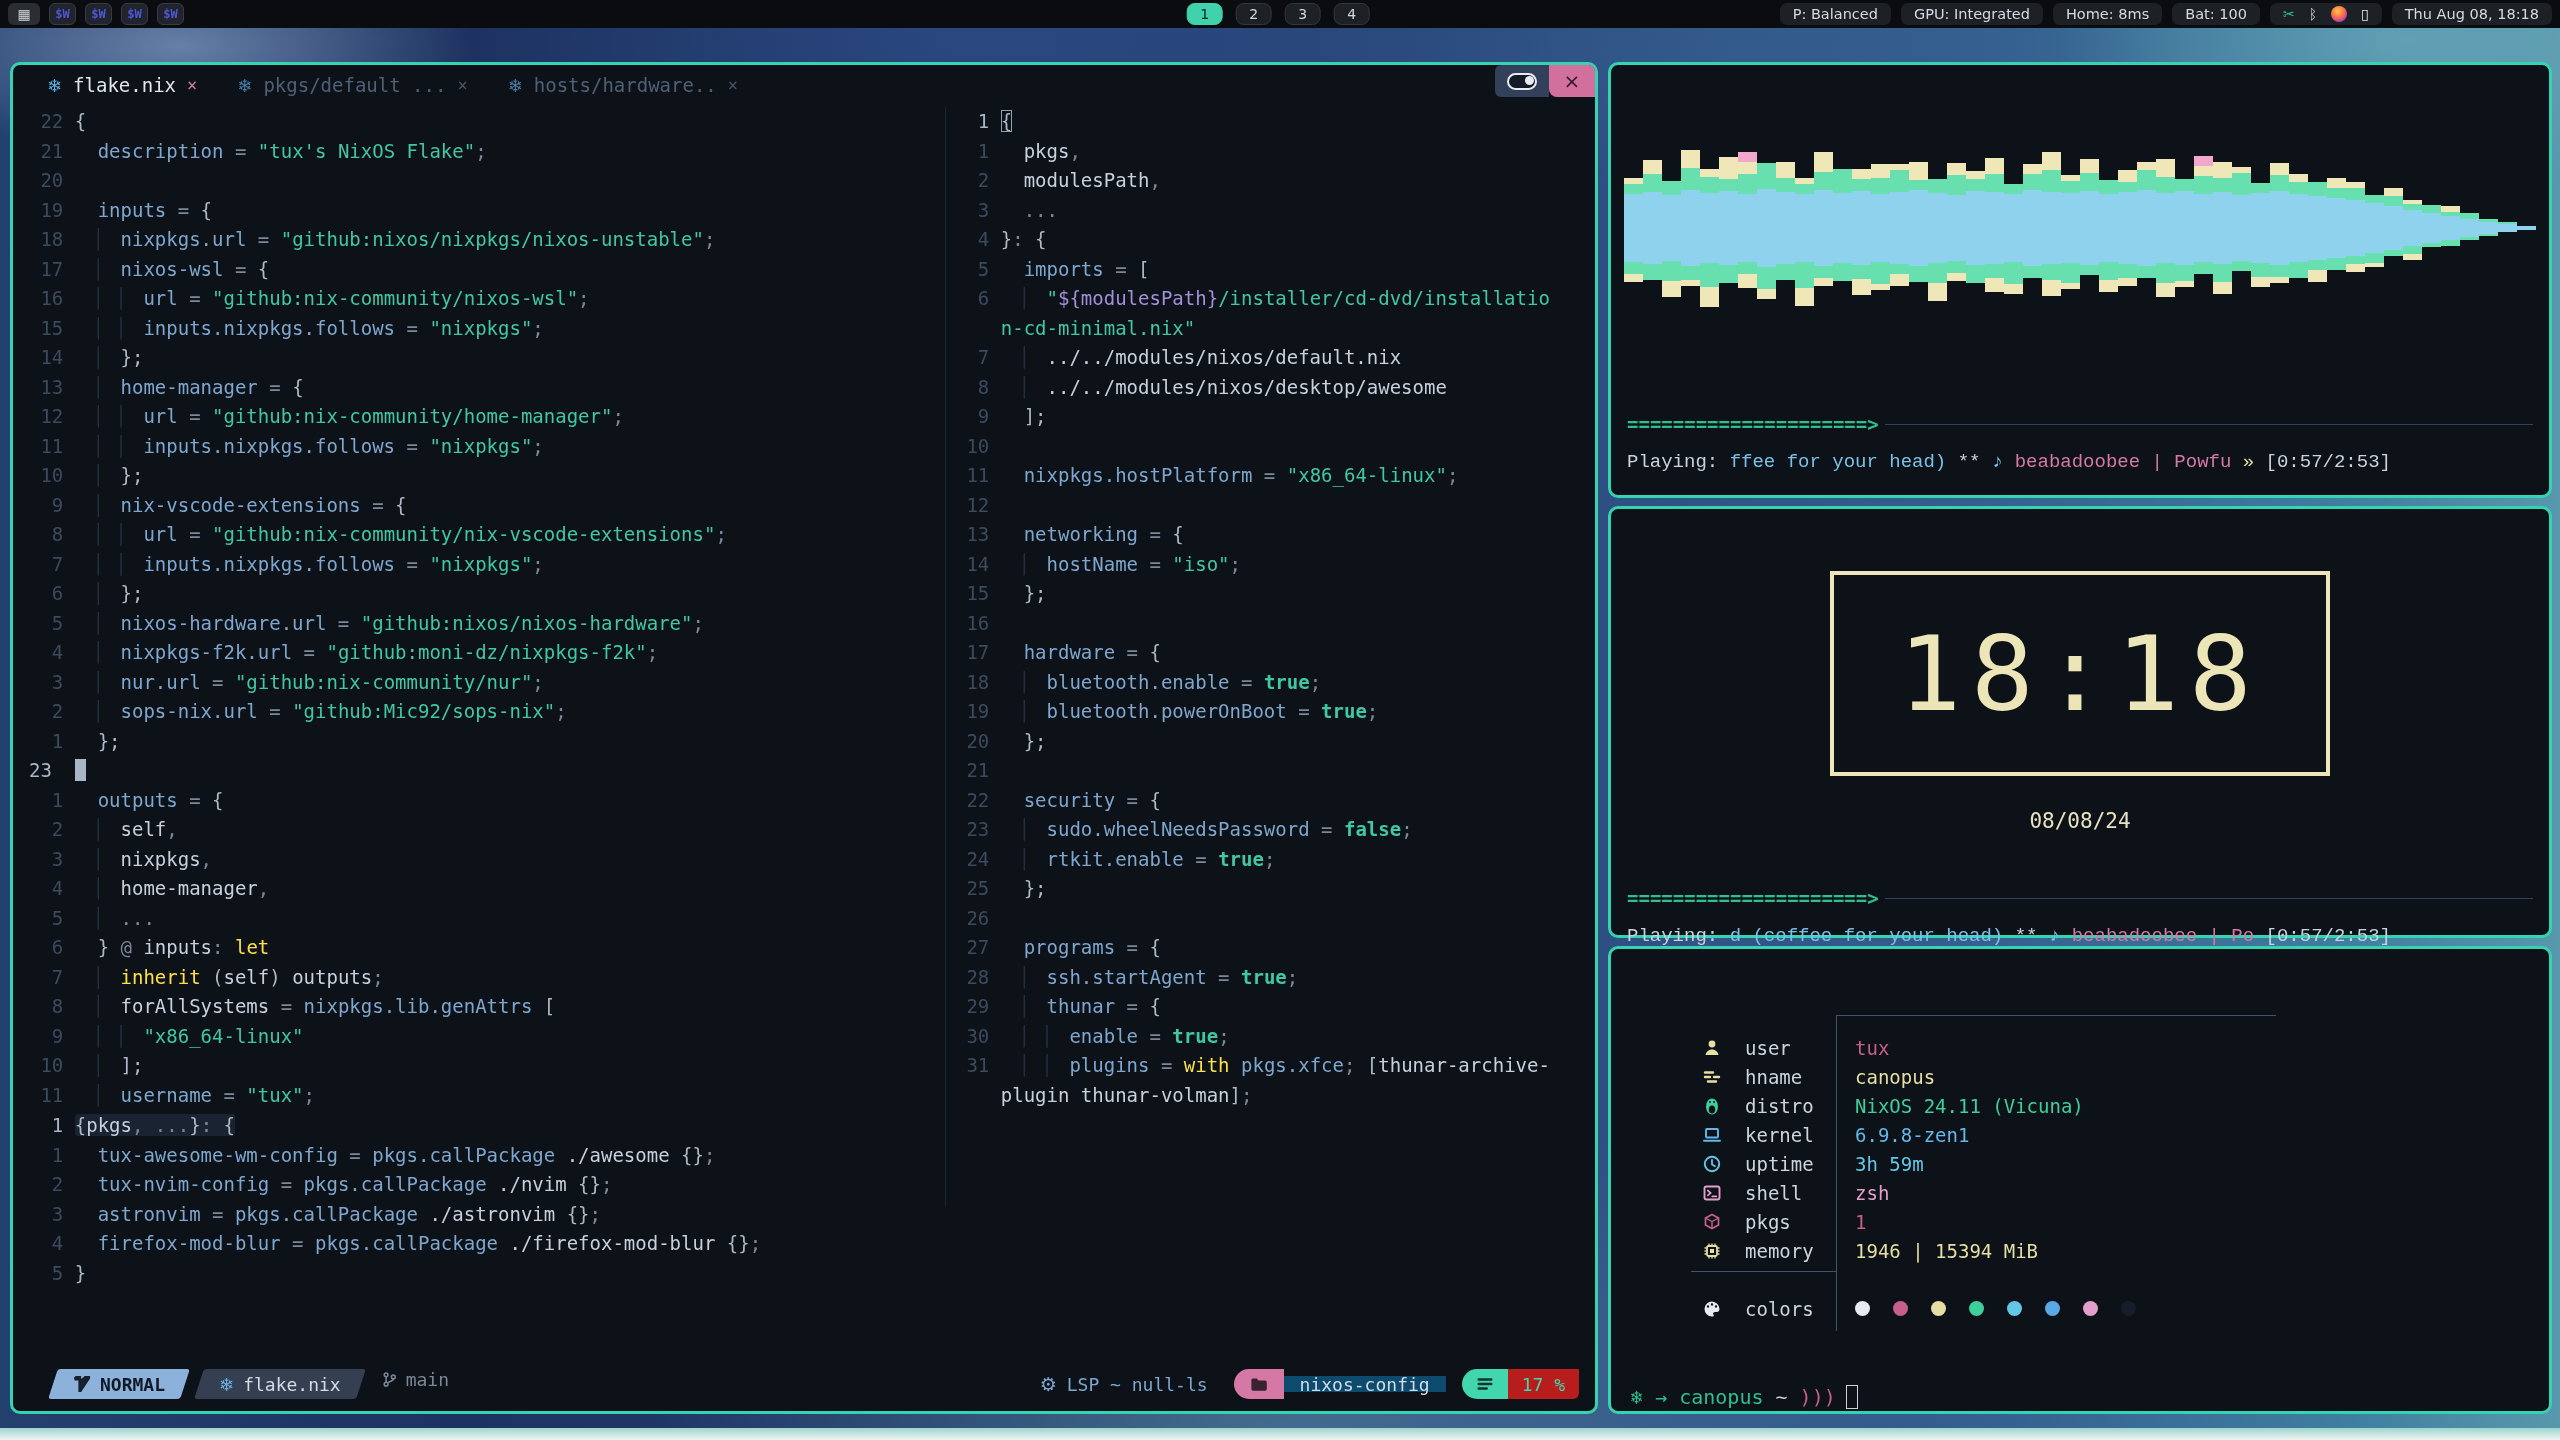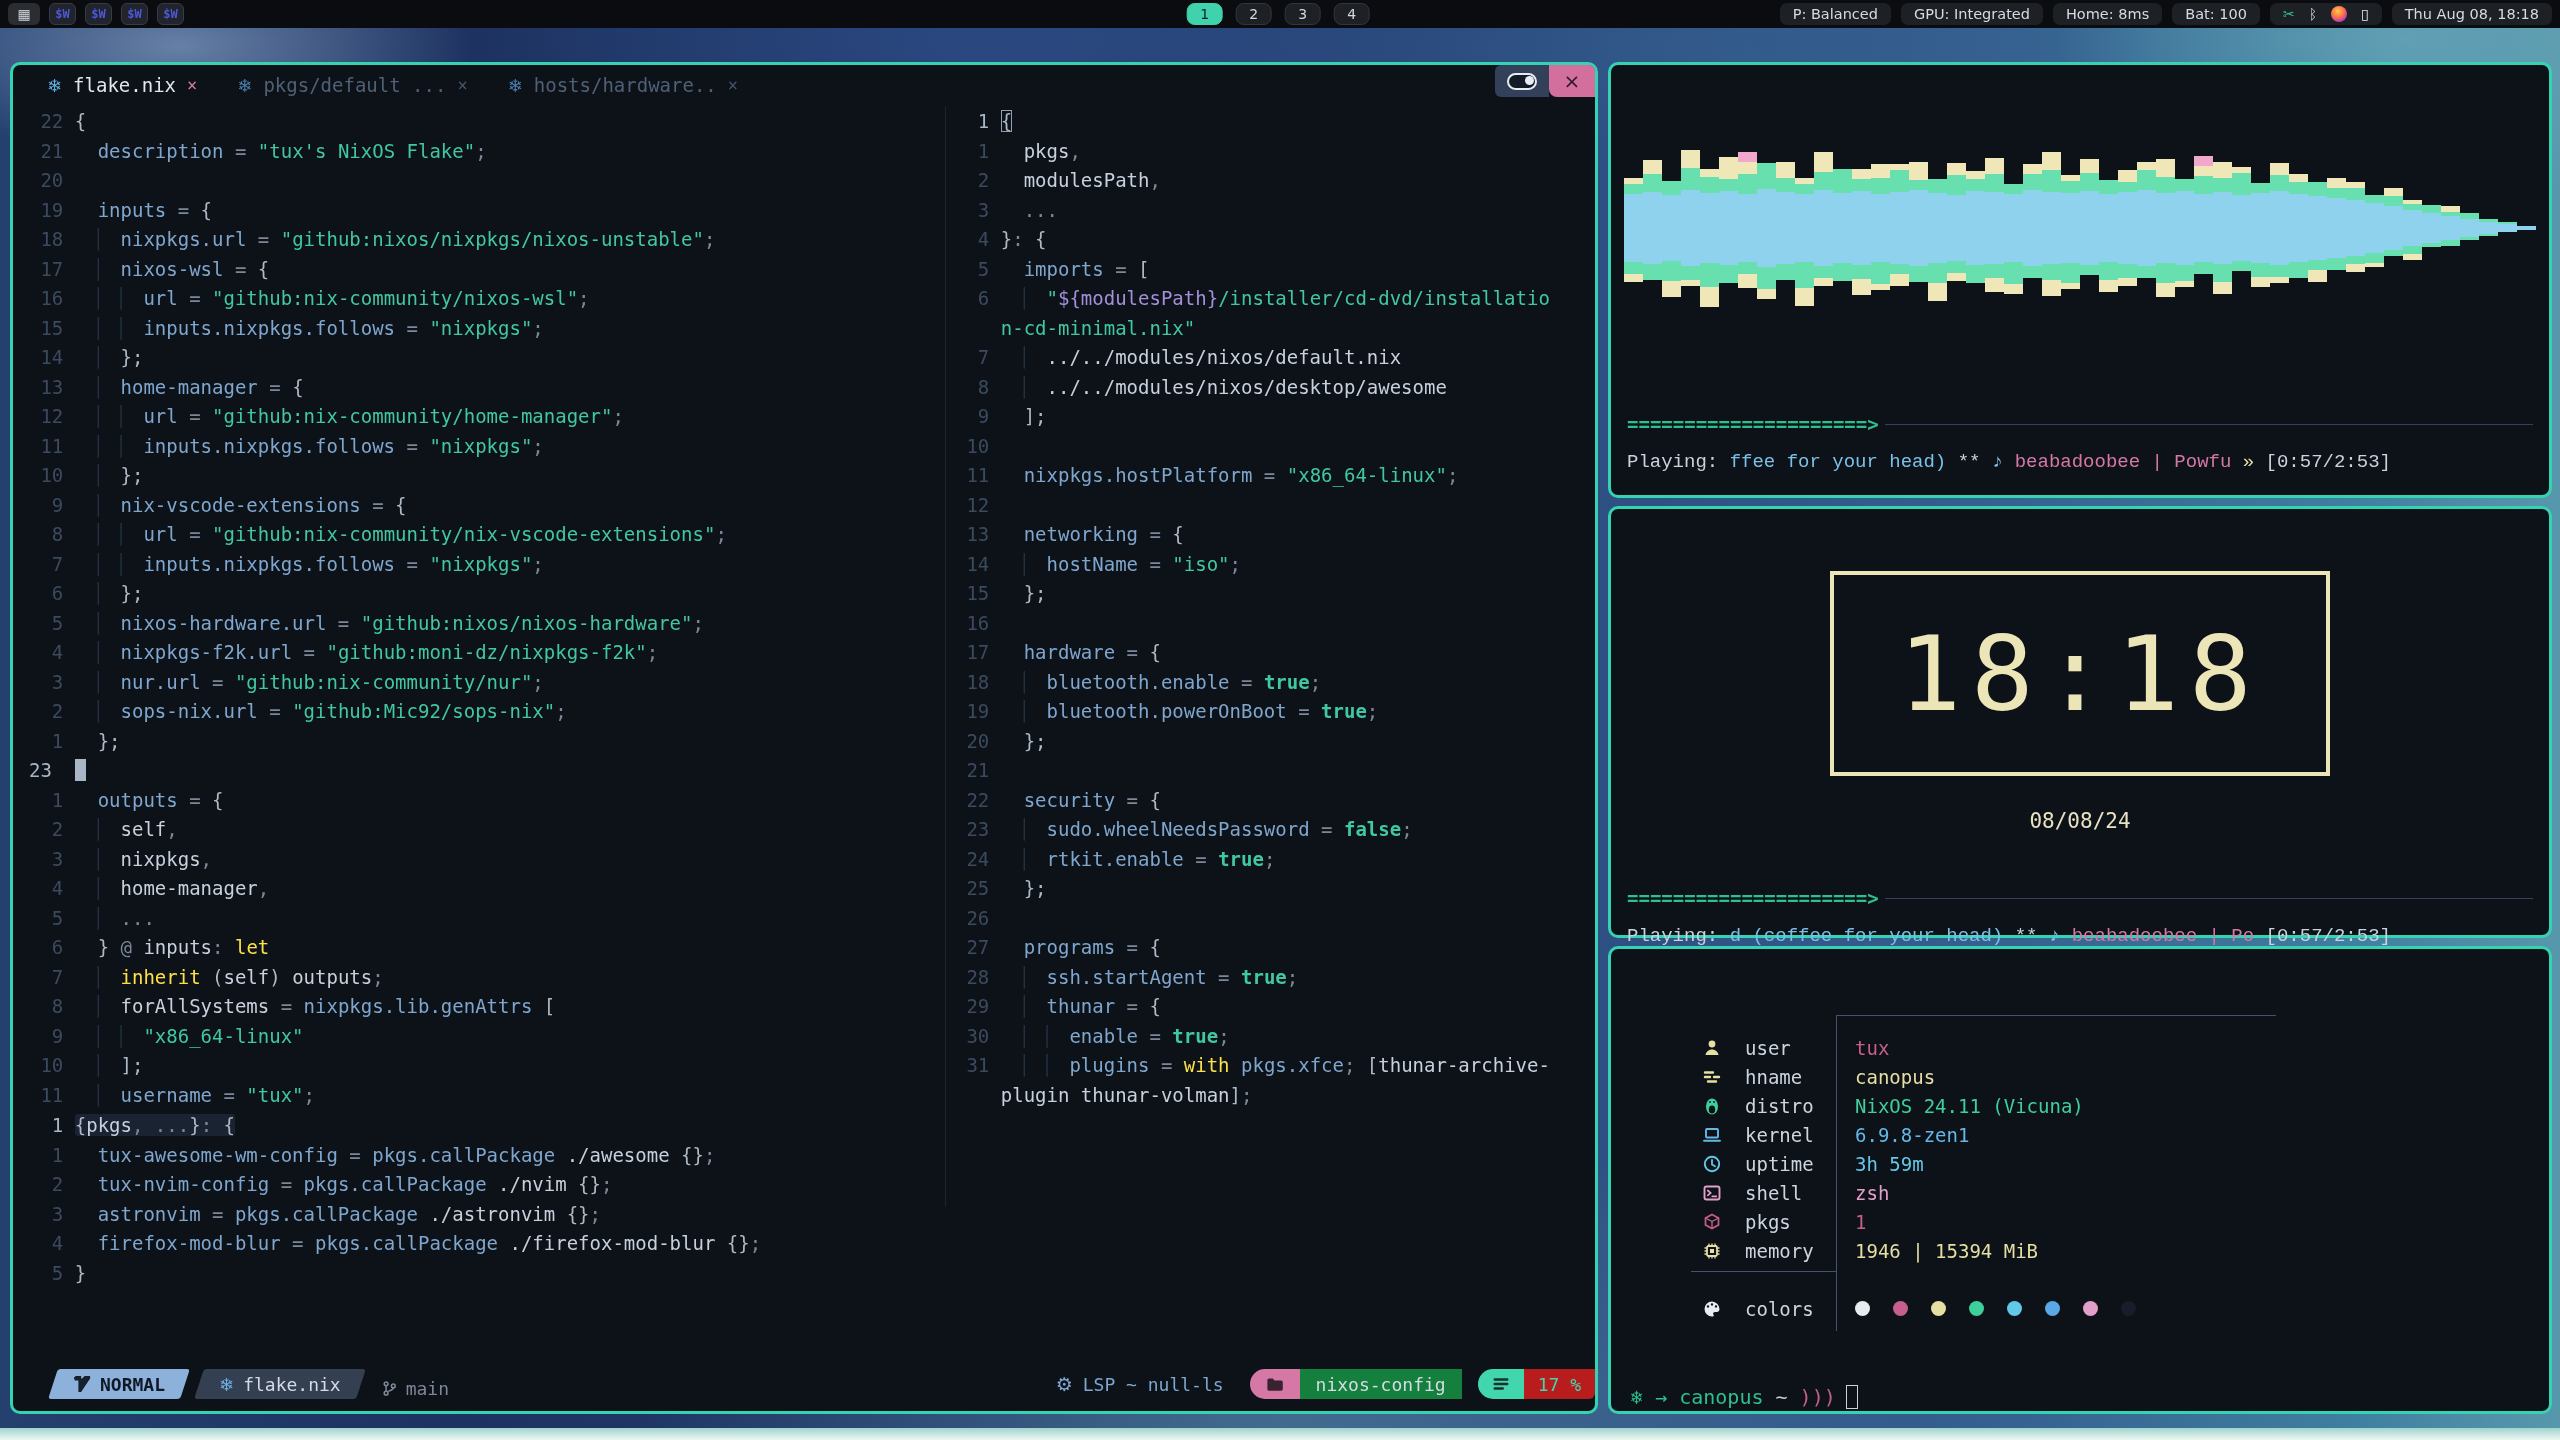--- a/index.html
+++ b/index.html
@@ -51,31 +51,31 @@
   .crow{white-space:pre;height:29.5px;}
   .num{display:inline-block;width:3ch;text-align:right;margin-right:1ch;color:#3c4a5e;}
   .numa{color:#a9b6c6;} .numl{text-align:left;}
   .ig{color:#223041;}
   .tk-i{color:#7ea6ce;} .tk-s{color:#41c7a4;} .tk-o{color:#7c8799;} .tk-b{color:#aeb9c6;}
   .tk-p{color:#c7d0dc;} .tk-k{color:#fde047;} .tk-t{color:#41c7a4;font-weight:600;} .tk-m{color:#a48fdb;}
   .hlrow{background:#1a2332;border-radius:3px;}
   .curblk{display:inline-block;width:1ch;height:22px;background:#a9b6c6;vertical-align:-4px;}
   .hollow{outline:1.5px solid #8fa0b3;outline-offset:-1px;}
   
-  #statusline{position:absolute;left:0;right:0;bottom:12px;height:30px;display:flex;align-items:flex-end;padding:0 0 0 40px;font-family:"DejaVu Sans Mono",monospace;font-size:18px;}
+  #statusline{position:absolute;left:0;right:0;bottom:12px;height:30px;display:flex;align-items:flex-start;padding:0 16px 0 40px;font-family:"DejaVu Sans Mono",monospace;font-size:18px;}
   .sl-seg{position:relative;height:30px;display:flex;align-items:center;padding:0 20px;margin-right:14px;}
   .sl-seg>*{position:relative;z-index:1;}
   .sl-seg::before{content:"";position:absolute;inset:0;background:var(--bg);transform:skewX(-18deg);border-radius:3px;}
   #seg-mode{--bg:#8cb2dc;color:#101826;font-weight:bold;gap:9px;}
   #seg-file{--bg:#343f52;color:#d4dbe5;gap:9px;}
   #seg-branch{color:#7d8798;display:flex;align-items:center;gap:8px;margin-left:6px;}
   #sl-right{margin-left:auto;display:flex;align-items:center;height:30px;}
   #seg-lsp{color:#7ea6ce;display:flex;align-items:center;gap:10px;margin-right:26px;}
   #chip-folder{width:50px;height:30px;background:#d678a6;border-radius:15px 0 0 15px;display:flex;align-items:center;justify-content:center;}
-  #seg-project{height:30px;background:#15803d;color:#d4dbe5;display:flex;align-items:center;padding:0 16px;margin-right:16px;}
+  #seg-project{height:16px;background:#0c4a6e;color:#d4dbe5;display:flex;align-items:center;padding:0 16px;margin-right:16px;}
   #chip-list{width:46px;height:30px;background:#41d6ae;border-radius:15px 0 0 15px;display:flex;align-items:center;justify-content:center;}
   #seg-percent{height:30px;background:#b91c1c;color:#41d6ae;display:flex;align-items:center;padding:0 14px;border-radius:0 0 6px 0;}
   .gear{font-family:"DejaVu Sans",sans-serif;font-size:19px;}
   
   #w-viz{left:1608px;top:62px;width:944px;height:436px;}
   #w-clock{left:1608px;top:506px;width:944px;height:432px;}
   #w-fetch{left:1608px;top:946px;width:944px;height:468px;}
   .arrow-row{position:absolute;left:16px;right:16px;display:flex;align-items:center;font-size:19px;font-family:"DejaVu Sans Mono",monospace;color:#2fbf8f;font-weight:bold;letter-spacing:0;}
   .arrow-row .rule{flex:1;height:1px;background:#33415a;margin-left:6px;}
   .playing-row{position:absolute;left:16px;right:10px;font-family:Liberation Mono, monospace;font-size:19px;white-space:pre;overflow:hidden;}

